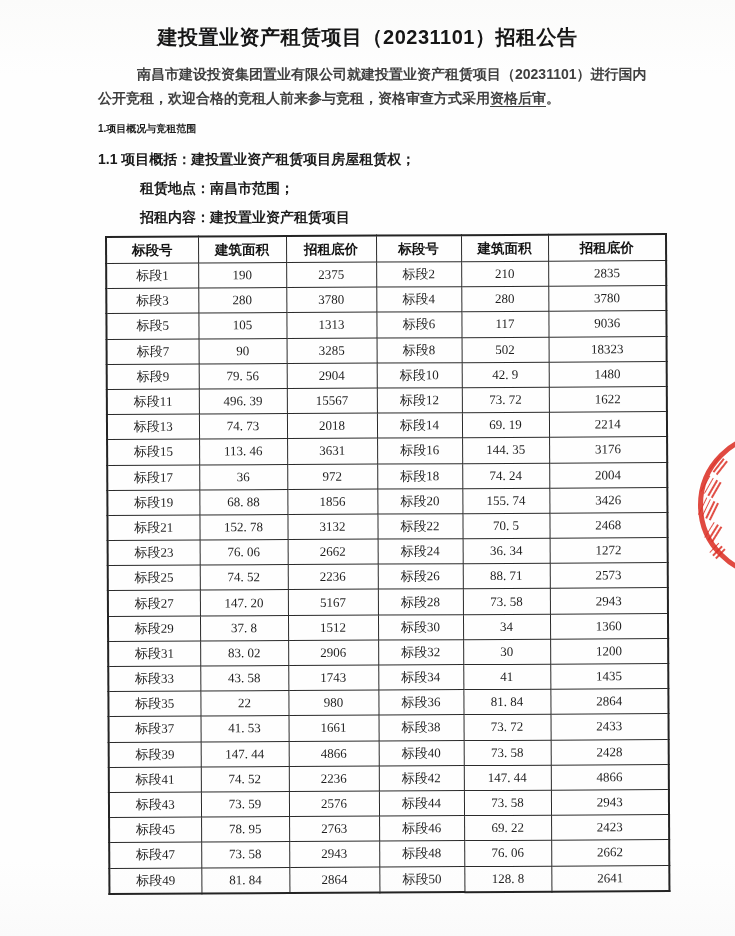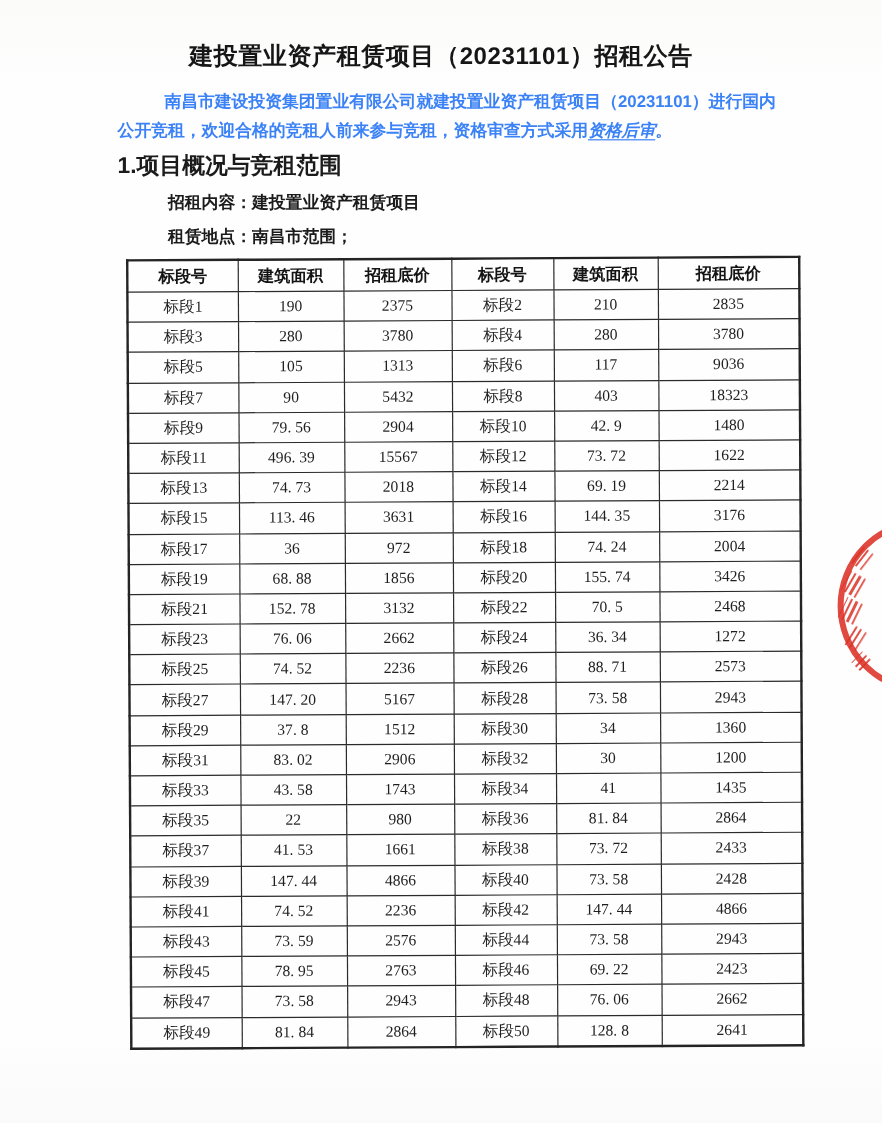--- a/index.html
+++ b/index.html
@@ -5,47 +5,47 @@
   html, body { margin: 0; padding: 0; }
   body {
     width: 735px; height: 936px;
     position: relative;
     overflow: hidden;
     background: linear-gradient(180deg, #fbfbfa 0%, #fefefe 8%, #fefefe 92%, #fafafa 100%);
     font-family: "Liberation Sans", sans-serif;
     color: #1b1b1b;
     -webkit-font-smoothing: antialiased;
   }
-  .page { position: relative; width: 735px; height: 936px; padding-top: 32px; box-sizing: border-box; }
+  .page { position: relative; width: 735px; height: 936px; padding-top: 22px; box-sizing: border-box; }
 
   .doc-title {
     margin: 0;
     text-align: center;
     font-size: 20px;
     line-height: 30px;
     font-weight: 700;
     letter-spacing: 0.5px;
     color: #161616;
   }
 
   .intro {
     margin: 11px 0 0 98px;
     width: 557px;
     font-size: 14px;
     font-weight: 700;
     line-height: 23.5px;
     text-indent: 39px;
     text-align: justify;
-    color: #3b82f6;
-  }
-  .intro u { text-underline-offset: 3px; font-style: italic; }
+    color: #404040;
+  }
+  .intro u { text-underline-offset: 3px; }
 
   .sec-heading {
     margin: 9px 0 0 98px;
-    font-size: 19px;
+    font-size: 10px;
     font-weight: 700;
     line-height: 20px;
   }
   .line-11 {
     margin: 11px 0 0 98px;
     font-size: 14px;
     font-weight: 700;
     line-height: 19px;
   }
   .line-sub {
@@ -120,24 +120,25 @@
 <body>
 
 <div class="page">
 
   <h1 class="doc-title">建投置业资产租赁项目（20231101）招租公告</h1>
 
   <p class="intro"><span>南昌市建设投资集团置业有限公司就建投置业资产租赁项目（20231101）进行国内</span><br><span>公开竞租，欢迎合格的竞租人前来参与竞租，资格审查方式采用</span><u>资格后审</u><span>。</span></p>
 
   <div class="sec-heading">1.项目概况与竞租范围</div>
 
+  <div class="line-11">1.1 项目概括：建投置业资产租赁项目房屋租赁权；</div>
+
+  <div class="line-sub">租赁地点：南昌市范围；</div>
 
   <div class="line-sub">招租内容：建投置业资产租赁项目</div>
-
-  <div class="line-sub">租赁地点：南昌市范围；</div>
 
   <div class="table-wrap">
     <table class="bid-table">
       <colgroup id="bid-colgroup">
           <col style="width: 92px;">
           <col style="width: 88px;">
           <col style="width: 90px;">
           <col style="width: 85px;">
           <col style="width: 87px;">
           <col style="width: 118px;">
@@ -173,23 +174,23 @@
             <td>标段5</td>
             <td>105</td>
             <td>1313</td>
             <td>标段6</td>
             <td>117</td>
             <td>9036</td>
           </tr>
           <tr>
             <td>标段7</td>
             <td>90</td>
-            <td>5432</td>
+            <td>3285</td>
             <td>标段8</td>
-            <td>403</td>
+            <td>502</td>
             <td>18323</td>
           </tr>
           <tr>
             <td>标段9</td>
             <td>79. 56</td>
             <td>2904</td>
             <td>标段10</td>
             <td>42. 9</td>
             <td>1480</td>
           </tr>

